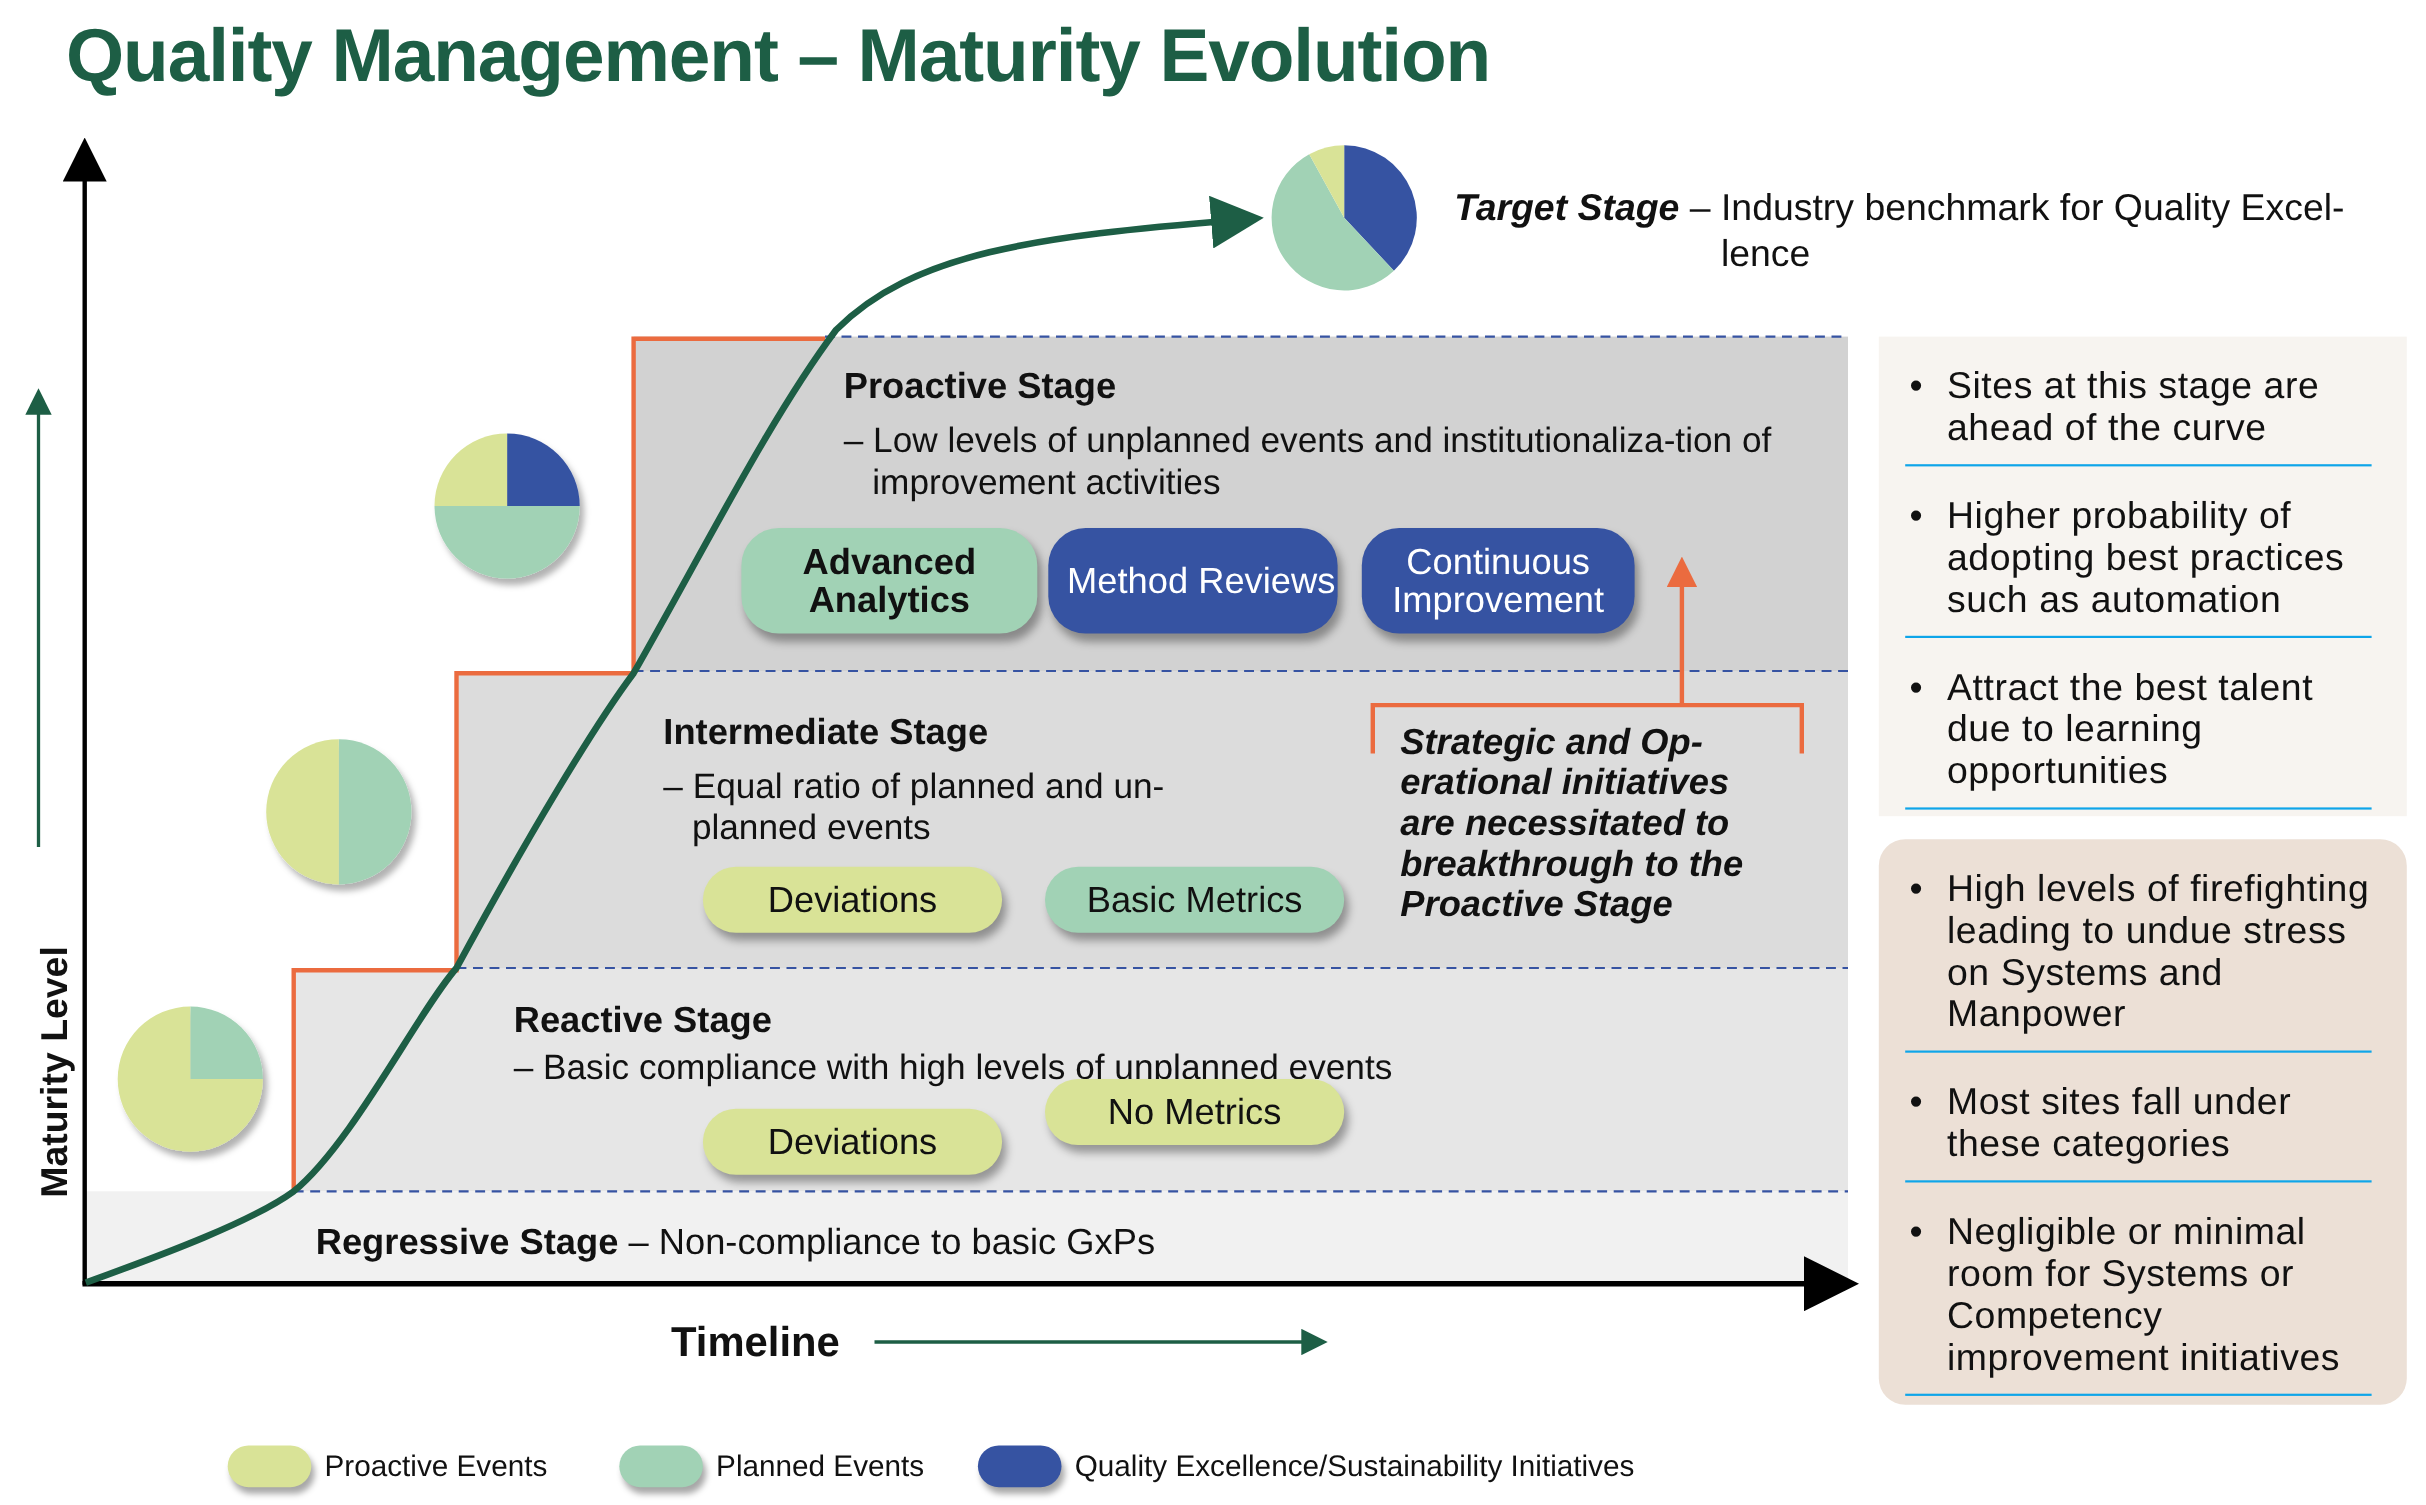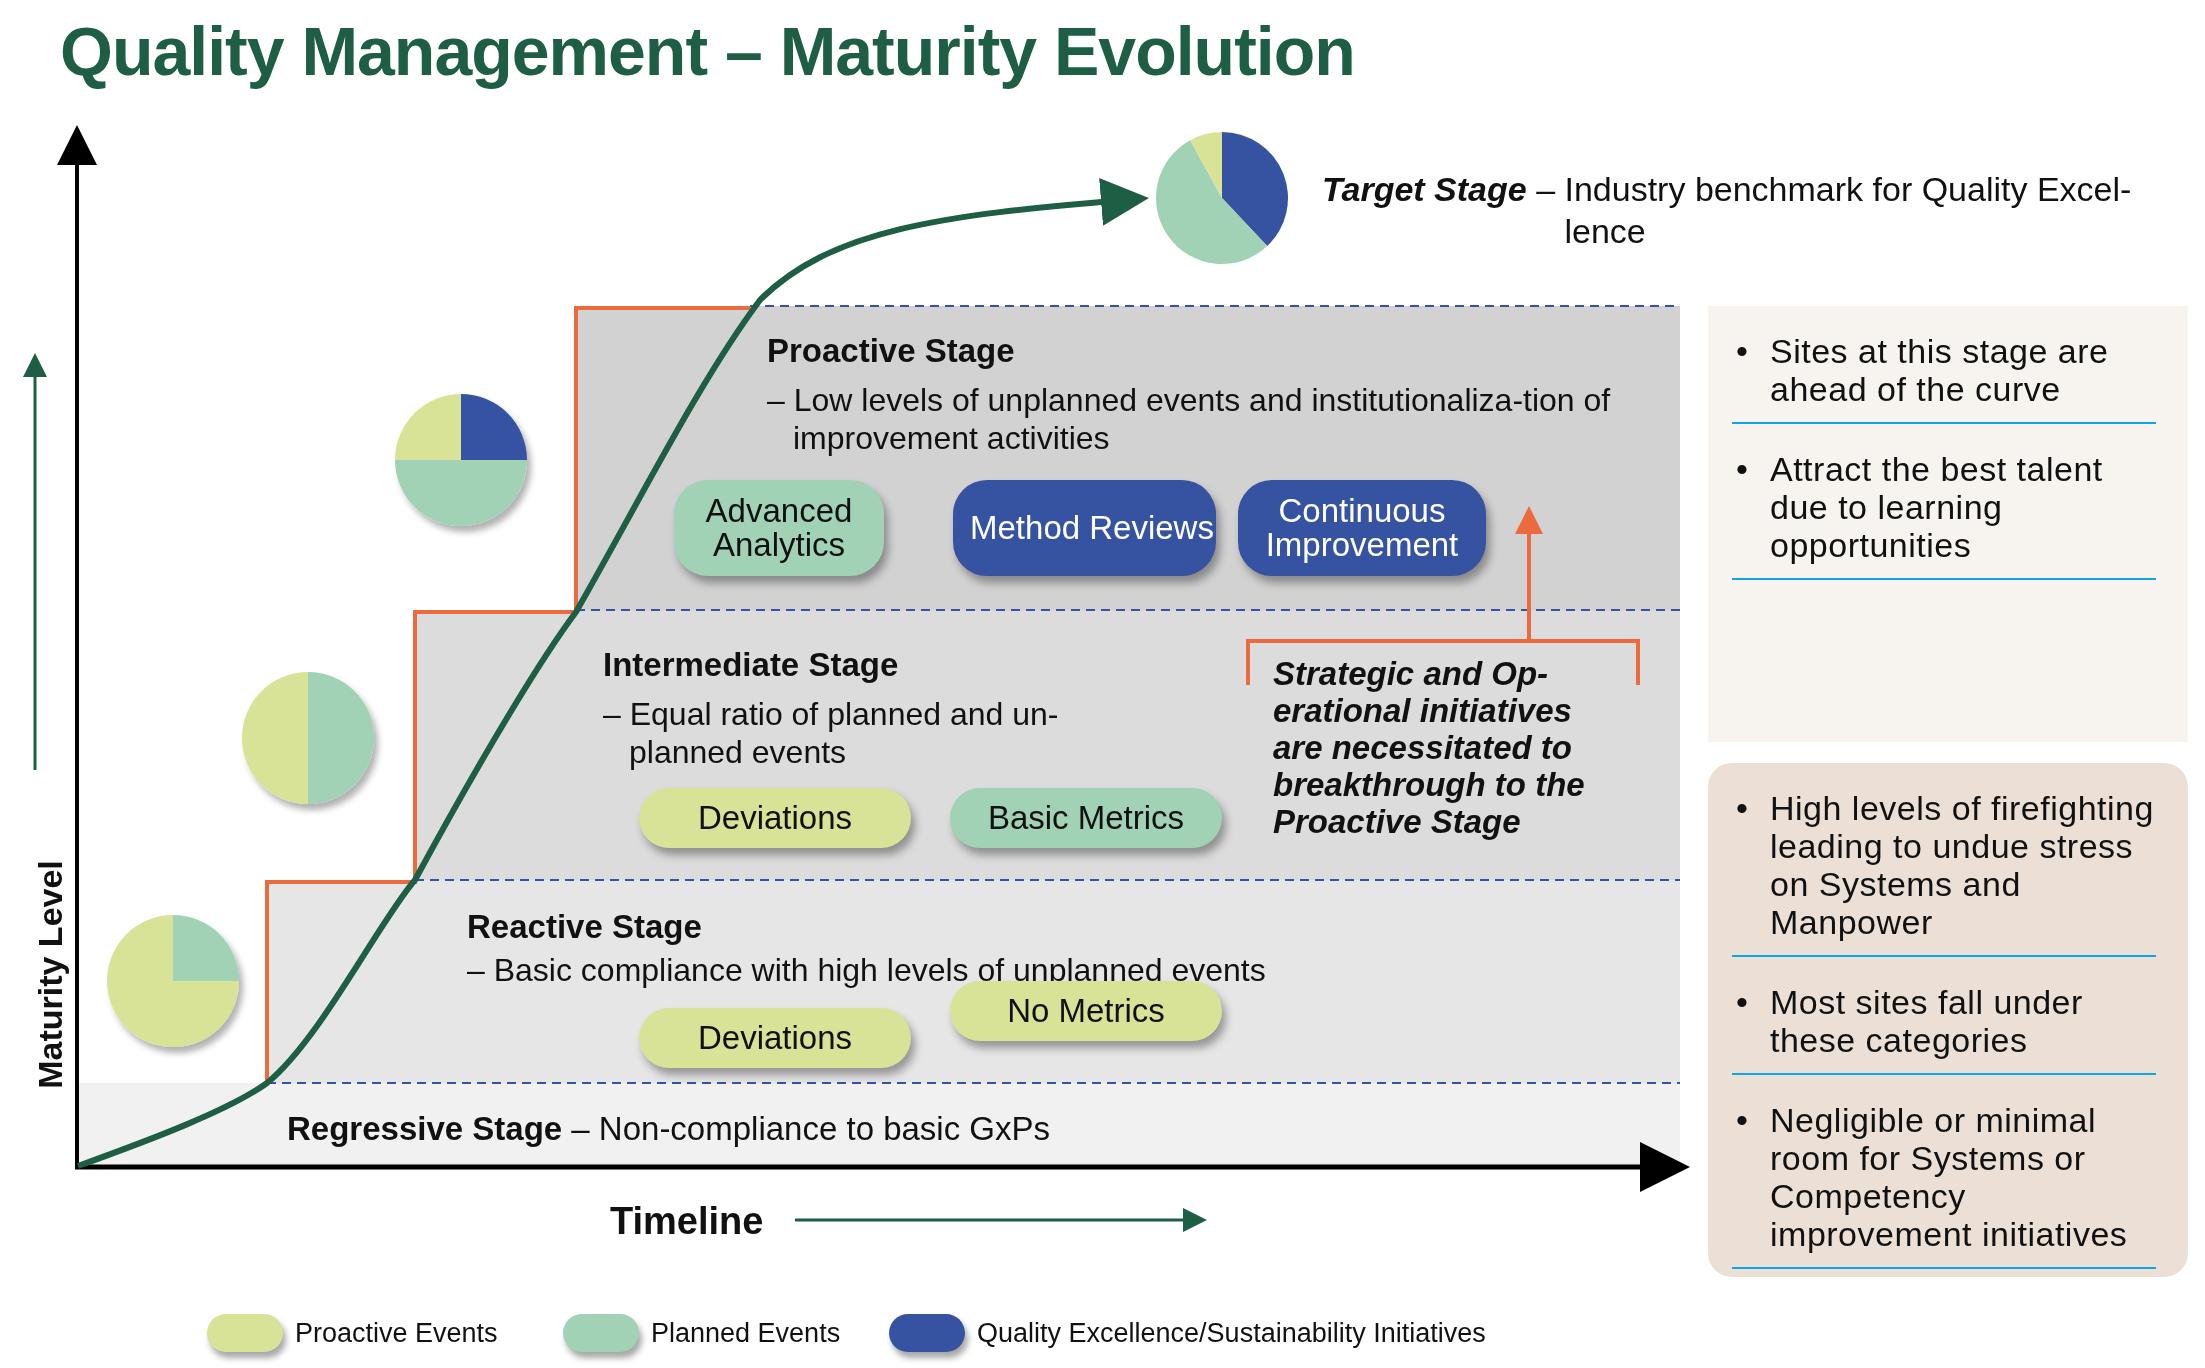--- a/index.html
+++ b/index.html
@@ -98,21 +98,21 @@
 <div id="target-label" class="abs">
   <div style="display:flex;">
     <span class="tname" style="white-space:nowrap;">Target Stage</span>
     <span style="white-space:pre;"> – </span>
     <span style="width:590px;">Industry benchmark for Quality Excel-lence</span>
   </div>
 </div>
 
 <div class="abs stage-title" style="left:767px;top:332px;">Proactive Stage</div>
 <div class="abs stage-desc" style="left:767px;top:381px;width:850px;padding-left:26px;text-indent:-26px;">– Low levels of unplanned events and institutionaliza-tion of improvement activities</div>
-<div class="pill planned" style="left:674px;top:480px;width:210px;height:96px;">Advanced Analytics</div>
+<div class="pill planned" style="left:674px;top:480px;width:269px;height:96px;font-weight:bold;">Advanced Analytics</div>
 <div class="pill quality" style="left:953px;top:480px;width:248px;height:96px;padding-left:15px;">Method Reviews</div>
 <div class="pill quality" style="left:1238px;top:480px;width:248px;height:96px;">Continuous Improvement</div>
 
 <div class="abs stage-title" style="left:603px;top:646px;">Intermediate Stage</div>
 <div class="abs stage-desc" style="left:603px;top:695px;width:520px;padding-left:26px;text-indent:-26px;">– Equal ratio of planned and un-planned events</div>
 <div class="pill unplanned" style="left:639px;top:788px;width:272px;height:60px;">Deviations</div>
 <div class="pill planned" style="left:950px;top:788px;width:272px;height:60px;">Basic Metrics</div>
 
 <div id="strategic-note" class="abs">Strategic and Op-erational initiatives are necessitated to breakthrough to the Proactive Stage</div>
 
@@ -121,20 +121,21 @@
 <div class="pill unplanned" style="left:639px;top:1008px;width:272px;height:60px;">Deviations</div>
 <div class="pill unplanned" style="left:950px;top:981px;width:272px;height:60px;">No Metrics</div>
 
 <div class="abs" style="left:287px;top:1110px;white-space:nowrap;font-size:33px;">
   <span style="font-weight:bold;">Regressive Stage</span><span style="white-space:pre;"> – Non-compliance to basic GxPs</span>
 </div>
 
 <div id="panel-top" class="panel">
   <ul>
     <li>Sites at this stage are ahead of the curve</li>
+    <li>Higher probability of adopting best practices such as automation</li>
     <li>Attract the best talent due to learning opportunities</li>
   </ul>
 </div>
 <div id="panel-bottom" class="panel">
   <ul>
     <li>High levels of firefighting leading to undue stress on Systems and Manpower</li>
     <li>Most sites fall under these categories</li>
     <li>Negligible or minimal room for Systems or Competency improvement initiatives</li>
   </ul>
 </div>

